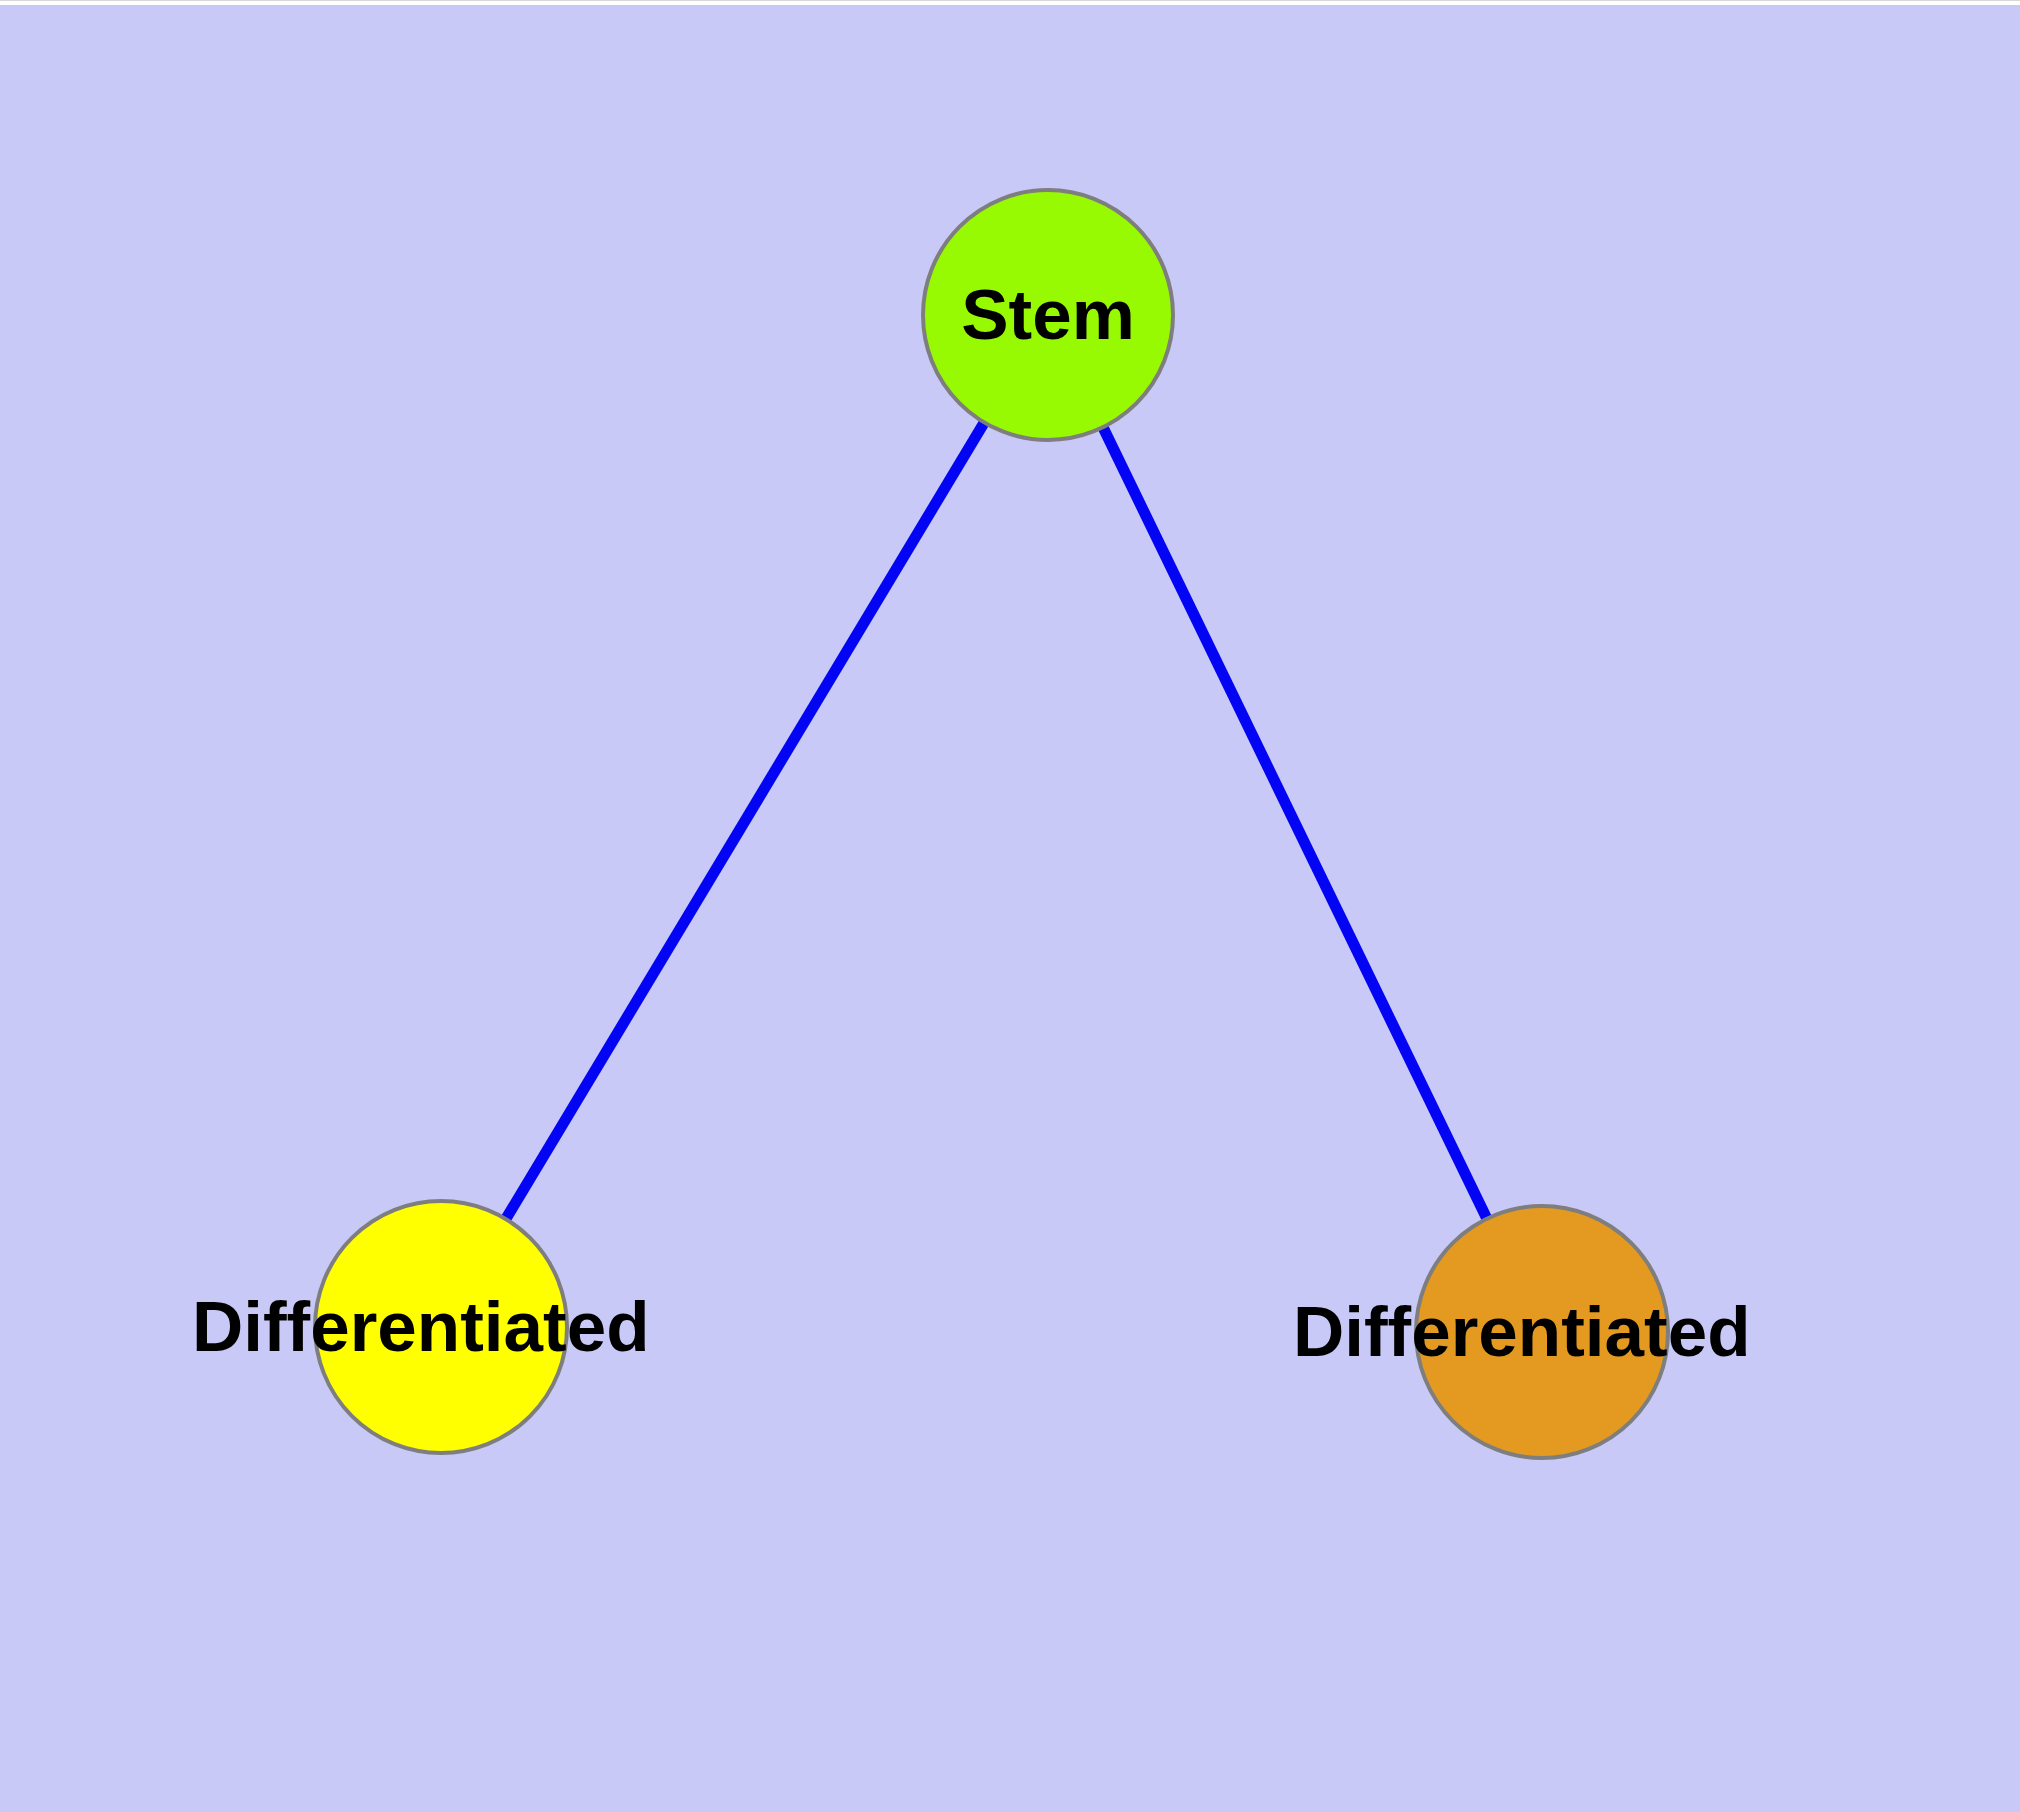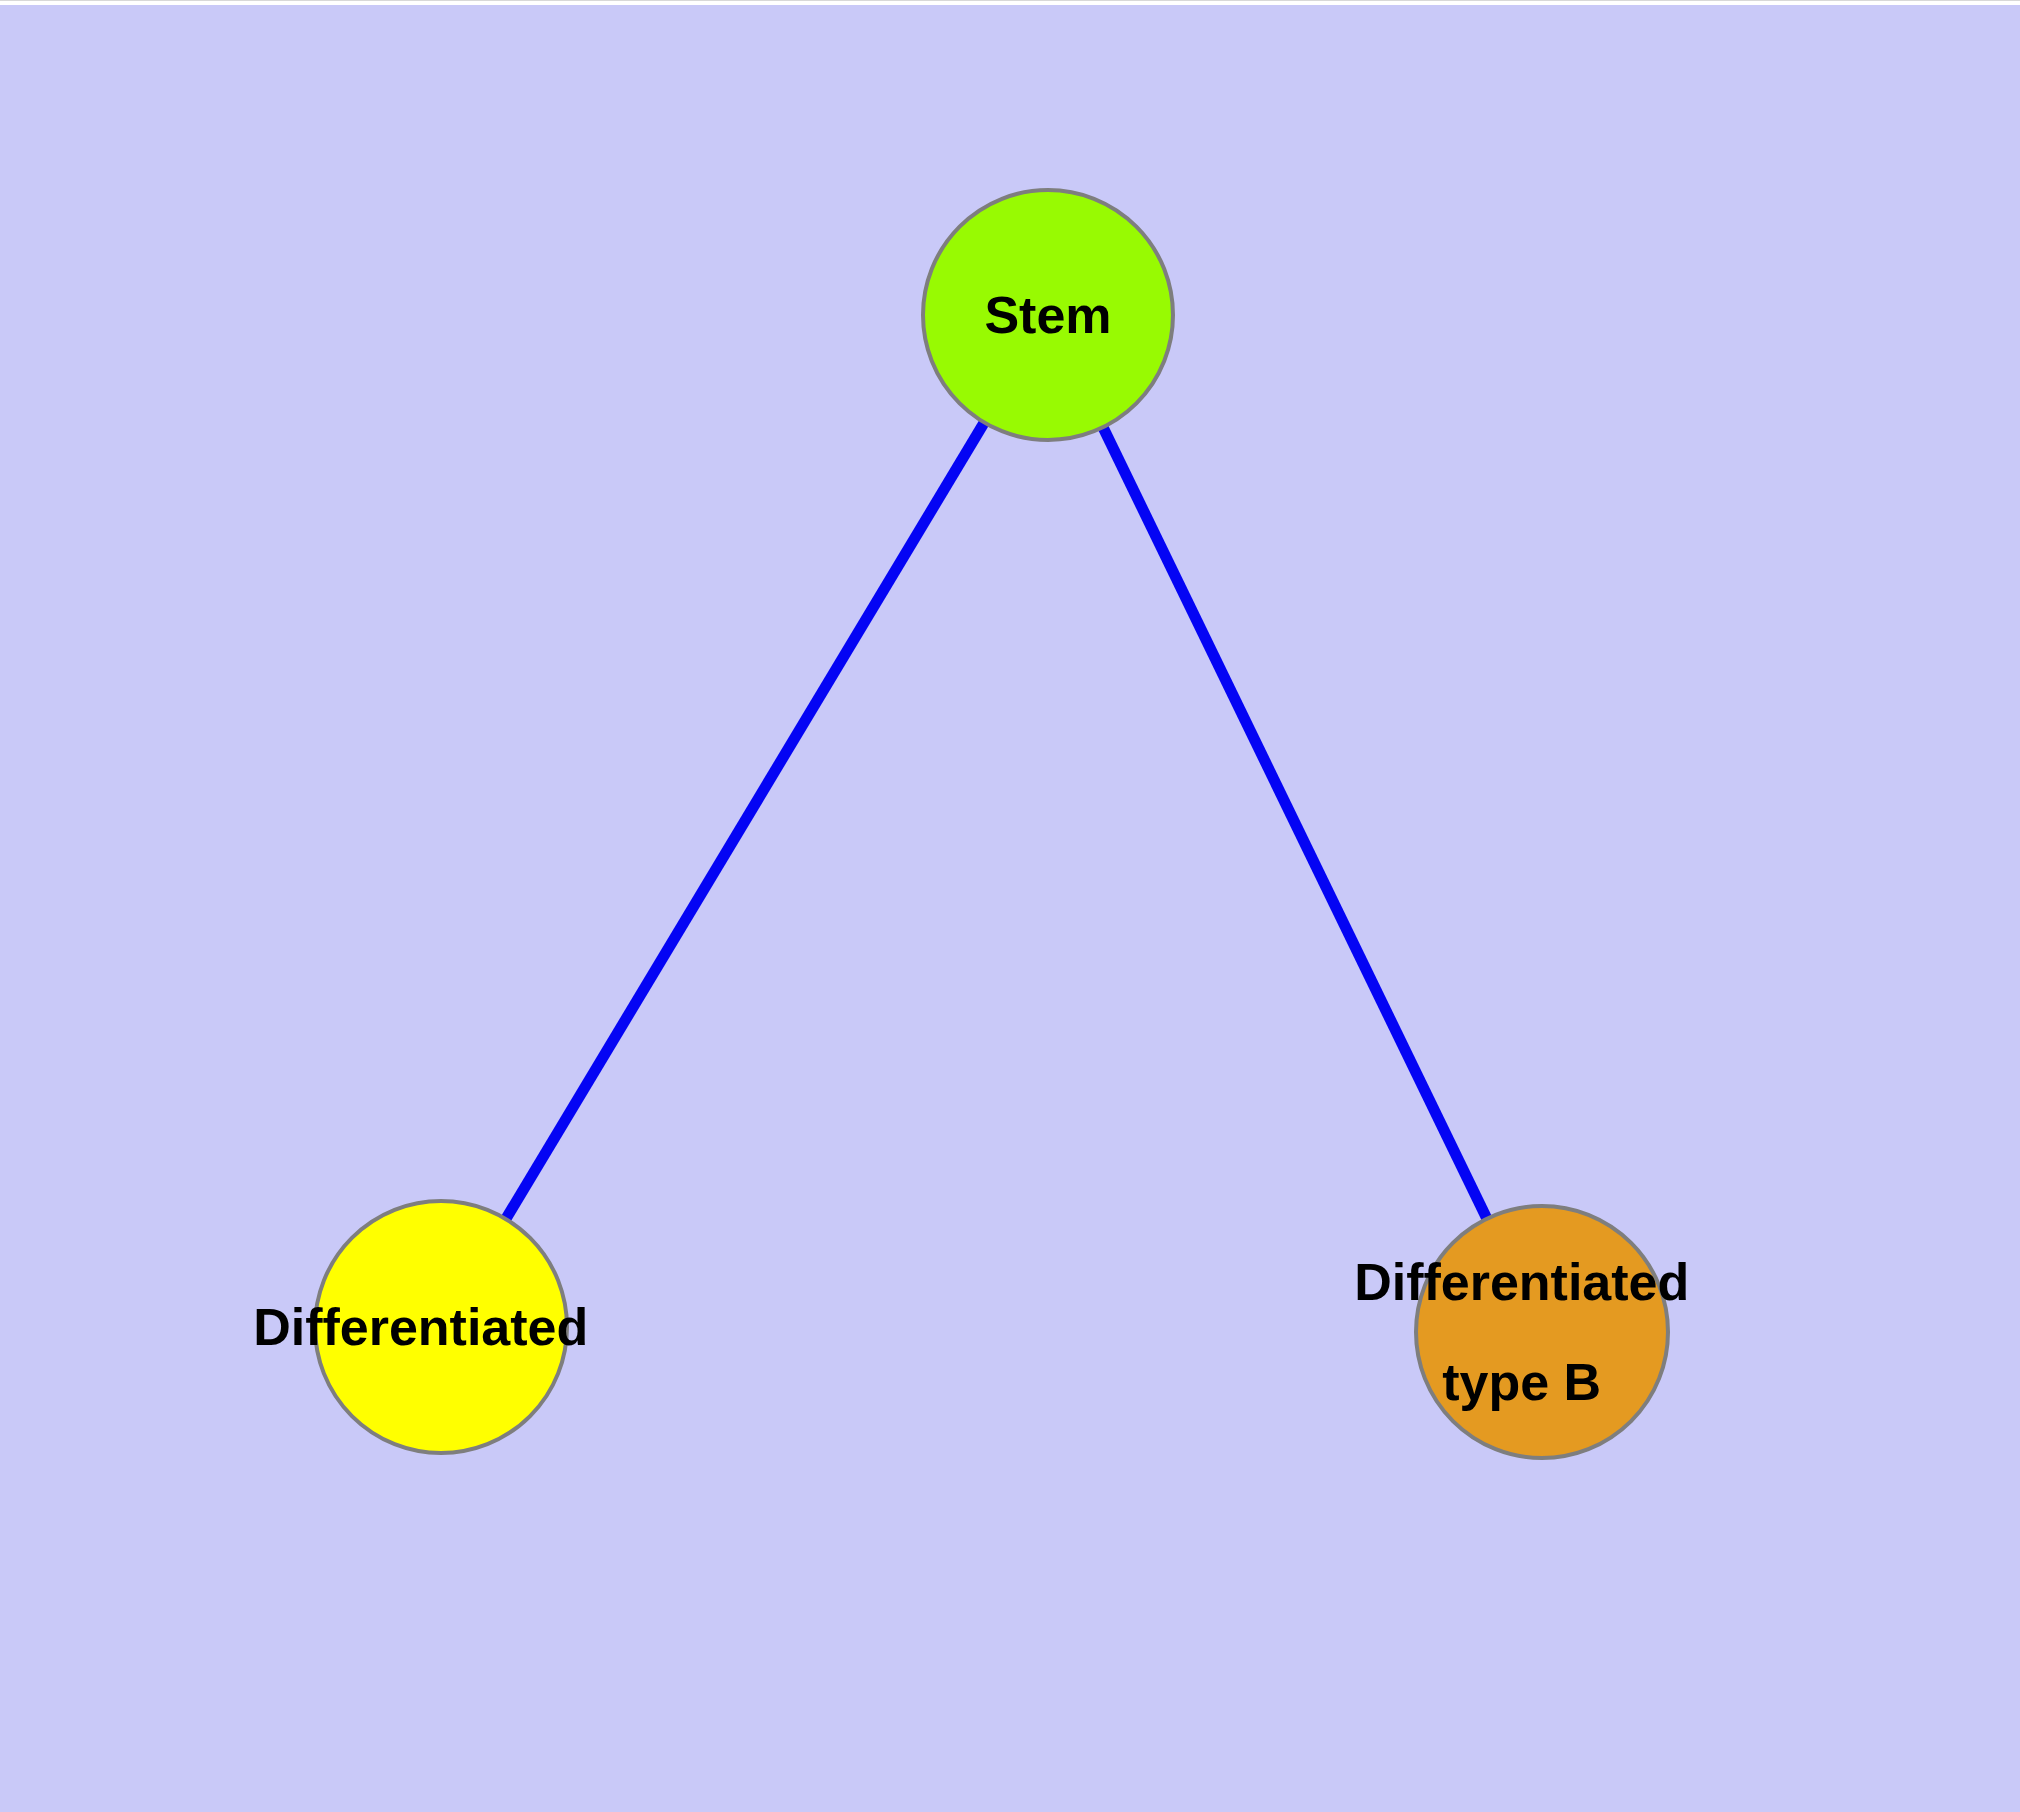--- a/index.html
+++ b/index.html
@@ -36,24 +36,24 @@
     border-radius: 50%;
     border-style: solid;
     box-sizing: border-box;
     z-index: 2;
   }
   .label {
     position: absolute;
     left: 50%;
     top: 50%;
     transform: translate(-50%, -50%);
-    text-align: center;
+    text-align: right;
     white-space: nowrap;
     font-weight: bold;
-    font-size: 52px;
+    font-size: 71px;
     line-height: 100px;
     color: #000000;
     z-index: 4;
   }
 </style>
 </head>
 <body>
 
 <div class="canvas" style="background: rgb(201, 201, 248);">
 
@@ -72,18 +72,17 @@
 
   <div class="node" style="left: 313px; top: 1199px; width: 256px; height: 256px; background: rgb(255, 255, 0); border-color: rgb(126, 126, 126); border-width: 4.2px;">
     <div class="label" style="margin-left: -20.3px; color: rgb(0, 0, 0);">
       <div>Differentiated</div>
     </div>
   </div>
 
   <div class="node" style="left: 1414px; top: 1204px; width: 256px; height: 256px; background: rgb(228, 154, 33); border-color: rgb(126, 126, 126); border-width: 4.2px;">
     <div class="label" style="margin-left: -20.3px; color: rgb(0, 0, 0);">
       <div>Differentiated</div>
-      <div>type B</div>
     </div>
   </div>
 
 </div>
 
 
 </body></html>

